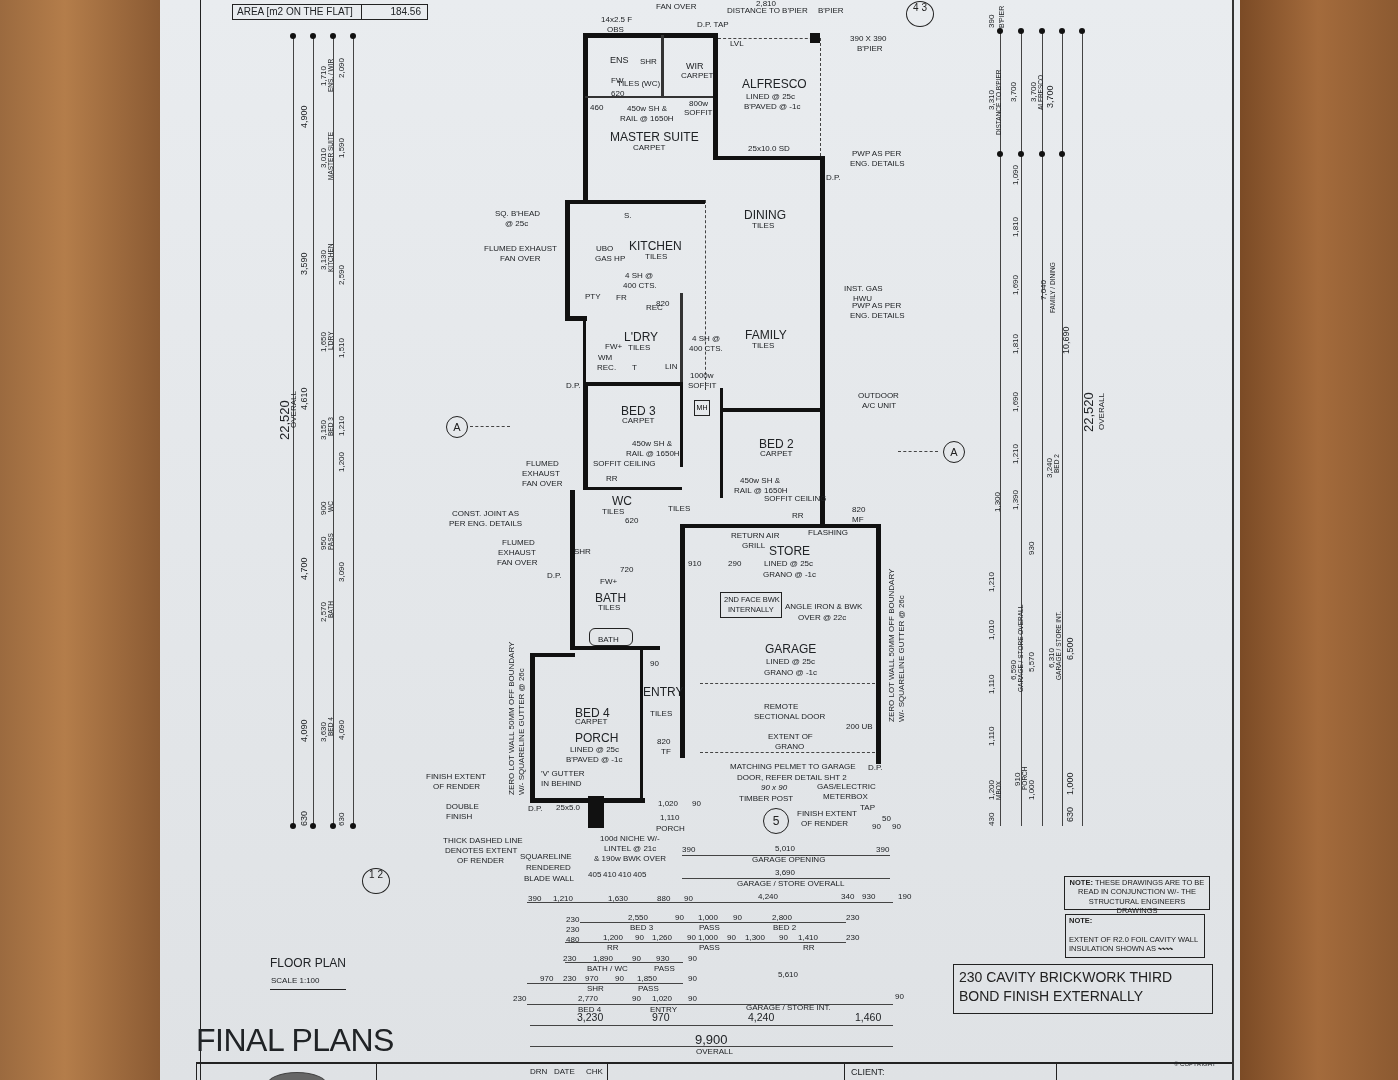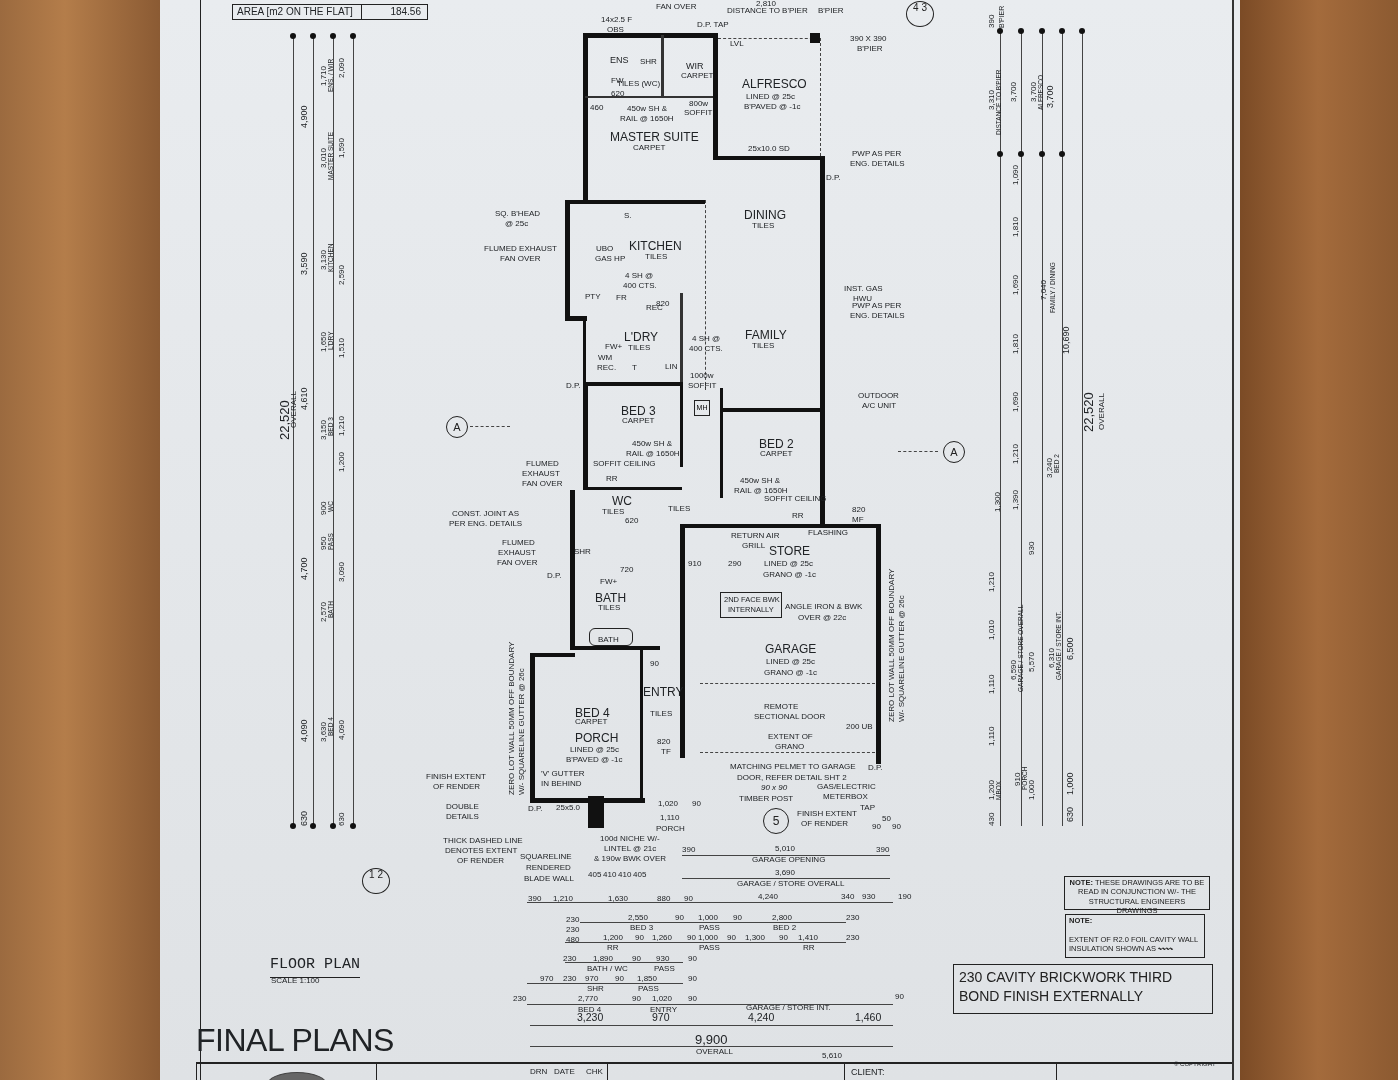--- a/index.html
+++ b/index.html
@@ -248,21 +248,21 @@
 <span class="t xs" style="left:768px;top:733px;">EXTENT OF</span>
 <span class="t xs" style="left:775px;top:743px;">GRANO</span>
 <span class="t xs" style="left:657px;top:738px;">820</span>
 <span class="t xs" style="left:661px;top:748px;">TF</span>
 
 <span class="t xs" style="left:541px;top:770px;">'V' GUTTER</span>
 <span class="t xs" style="left:541px;top:780px;">IN BEHIND</span>
 <span class="t xs" style="left:426px;top:773px;">FINISH EXTENT</span>
 <span class="t xs" style="left:433px;top:783px;">OF RENDER</span>
 <span class="t xs" style="left:446px;top:803px;">DOUBLE</span>
-<span class="t xs" style="left:446px;top:813px;">DETAILS</span>
+<span class="t xs" style="left:446px;top:813px;">FINISH</span>
 <span class="t xs" style="left:528px;top:805px;">D.P.</span>
 <span class="t xs" style="left:556px;top:804px;">25x5.0</span>
 <span class="t xs" style="left:443px;top:837px;">THICK DASHED LINE</span>
 <span class="t xs" style="left:445px;top:847px;">DENOTES EXTENT</span>
 <span class="t xs" style="left:457px;top:857px;">OF RENDER</span>
 <span class="t xs" style="left:520px;top:853px;">SQUARELINE</span>
 <span class="t xs" style="left:526px;top:864px;">RENDERED</span>
 <span class="t xs" style="left:524px;top:875px;">BLADE WALL</span>
 <span class="t xs" style="left:600px;top:835px;">100d NICHE W/-</span>
 <span class="t xs" style="left:604px;top:845px;">LINTEL @ 21c</span>
@@ -485,21 +485,21 @@
   <span class="t xs" style="left:688px;top:975px;">90</span>
 
   <div class="dimline" style="left:527px;top:1004px;width:366px;height:1px;"></div>
   <span class="t xs" style="left:513px;top:995px;">230</span>
   <span class="t xs" style="left:578px;top:995px;">2,770</span>
   <span class="t xs" style="left:578px;top:1006px;">BED 4</span>
   <span class="t xs" style="left:632px;top:995px;">90</span>
   <span class="t xs" style="left:652px;top:995px;">1,020</span>
   <span class="t xs" style="left:650px;top:1006px;">ENTRY</span>
   <span class="t xs" style="left:688px;top:995px;">90</span>
-  <span class="t xs" style="left:778px;top:1052px;margin-left:44px;">5,610</span>
+  <span class="t xs" style="left:778px;top:971px;">5,610</span>
   <span class="t xs" style="left:746px;top:1004px;">GARAGE / STORE INT.</span>
   <span class="t xs" style="left:895px;top:993px;">90</span>
 
   <div class="dimline" style="left:530px;top:1025px;width:363px;height:1px;"></div>
   <span class="t m" style="left:577px;top:1012px;">3,230</span>
   <span class="t m" style="left:652px;top:1012px;">970</span>
   <span class="t m" style="left:748px;top:1012px;">4,240</span>
   <span class="t m" style="left:855px;top:1012px;">1,460</span>
 
   <div class="dimline" style="left:530px;top:1046px;width:363px;height:1px;"></div>
@@ -510,21 +510,21 @@
 <div class="note-box" style="left:1064px;top:876px;width:138px;height:30px;text-align:center;font-size:7.5px;">
   <b>NOTE:</b> <span>THESE DRAWINGS ARE TO BE READ IN CONJUNCTION W/- THE STRUCTURAL ENGINEERS DRAWINGS</span>
 </div>
 <div class="note-box" style="left:1065px;top:914px;width:132px;height:40px;font-size:7.5px;">
   <b>NOTE:</b><br><br><span>EXTENT OF R2.0 FOIL CAVITY WALL INSULATION SHOWN AS</span> <span>〰〰</span>
 </div>
 <div class="note-box" style="left:953px;top:964px;width:248px;height:42px;font-size:14px;line-height:1.35;padding:3px 5px;">
   <span>230 CAVITY BRICKWORK THIRD BOND FINISH EXTERNALLY</span>
 </div>
 
-<span class="t" style="left:270px;top:957px;font-size:15px;border-bottom:1.5px solid #222;padding-bottom:5px;font-family:Liberation Mono, monospace;">FLOOR PLAN</span>
+<span class="t" style="left:270px;top:957px;font-size:12px;border-bottom:1.5px solid #222;padding-bottom:20px;">FLOOR PLAN</span>
 <span class="t xs" style="left:271px;top:977px;">SCALE 1:100</span>
 <span class="t" style="left:196px;top:1024px;font-size:32px;letter-spacing:-0.5px;">FINAL PLANS</span>
 
 <div class="title-block">
   <div class="tb-cell" style="left:0;width:1px;"></div>
   <div class="circle" style="left:70px;top:8px;width:60px;height:26px;background:#666;border-color:#444;"></div>
   <div class="tb-cell" style="left:180px;"></div>
   <span class="t xs" style="left:334px;top:4px;">DRN</span>
   <span class="t xs" style="left:358px;top:4px;">DATE</span>
   <span class="t xs" style="left:390px;top:4px;">CHK</span>

